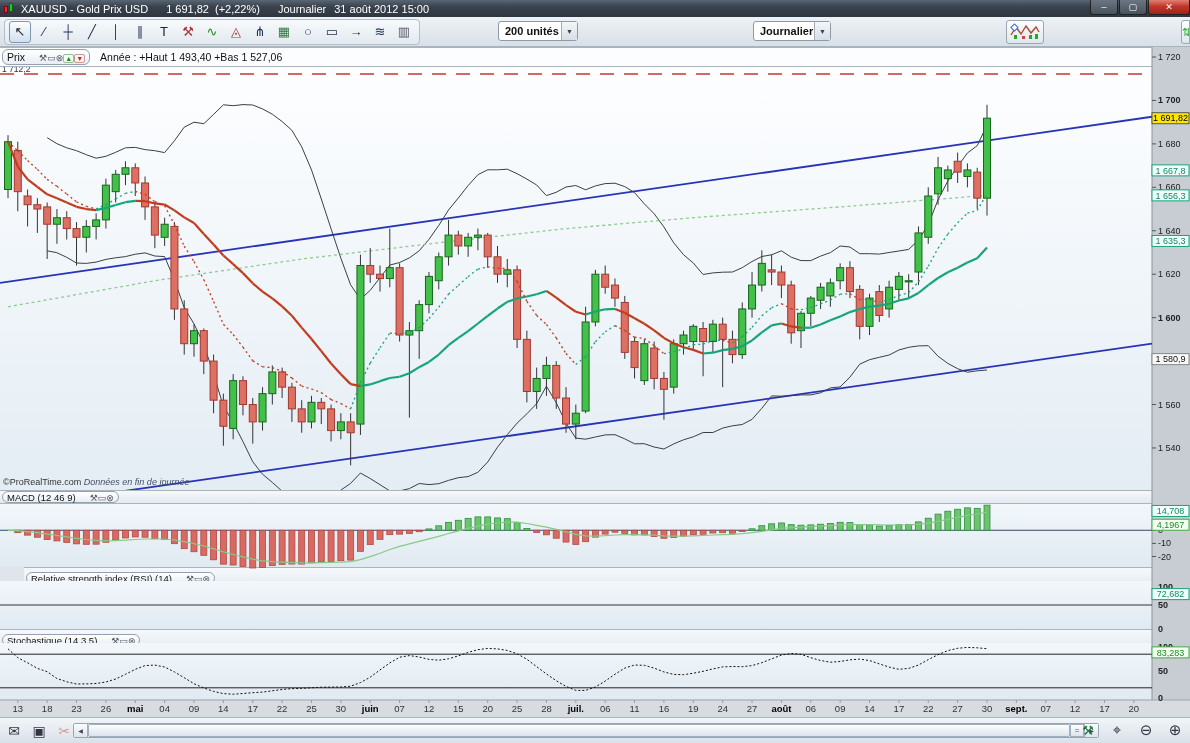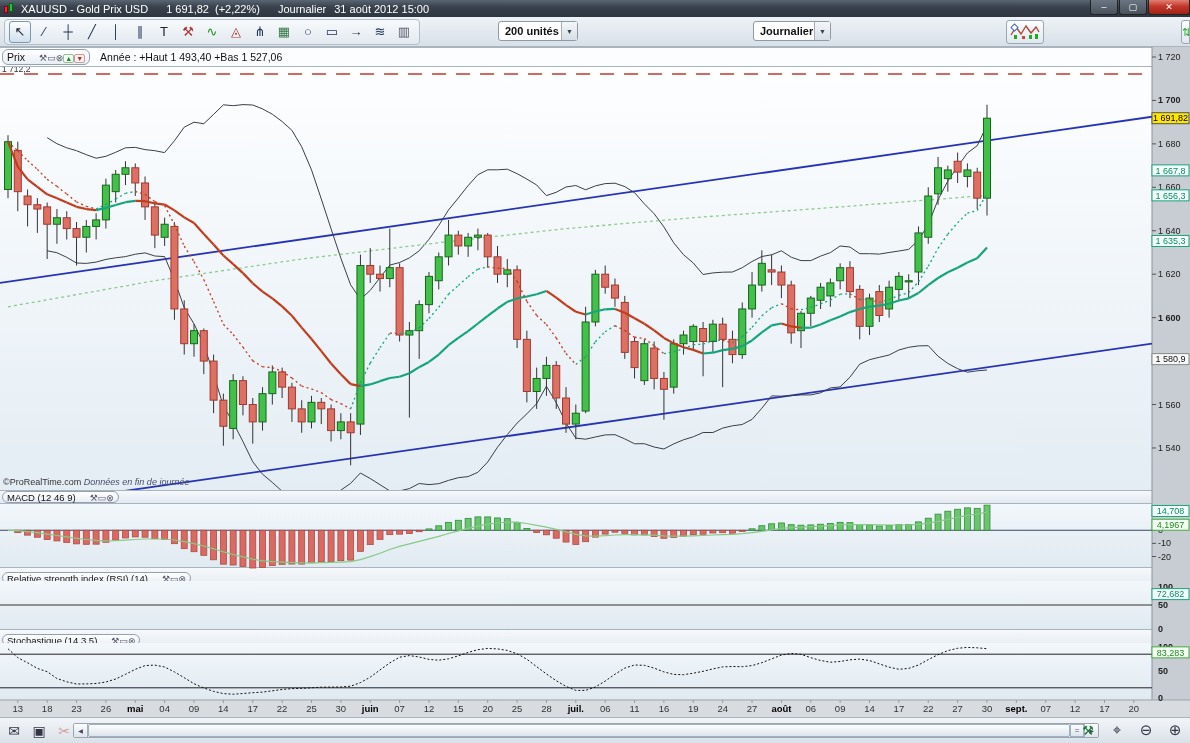--- a/index.html
+++ b/index.html
@@ -48,21 +48,21 @@
   .pbox { display:inline-flex; align-items:center; gap:14px; margin-left:2px; padding:0 4px;
     border:1px solid #94a2b0; border-radius:6px; background:linear-gradient(#ffffff,#e8eef4);
     height:12px; font-size:9.5px; color:#111; white-space:nowrap; }
   .pbox .hic { font-size:9px; color:#556; line-height:10px; }
   .pbox .hic.up { color:#1a8a1a; border:1px solid #9b9; border-radius:2px; padding:0 1px; font-size:7px; background:#f2fff2;}
   .pbox .hic.dn { color:#c03020; border:1px solid #c99; border-radius:2px; padding:0 1px; font-size:7px; background:#fff2f2;}
   #price-header { top:47px; height:20px; background:#fcfdfe; }
   #price-header .pbox { height:16px; font-size:10.5px; }
   #price-stats { margin-left:10px; font-size:10.5px; color:#111; }
   #macd-header  { top:490px; height:14px; }
-  #rsi-header   { top:567px; height:22px; }
+  #rsi-header   { top:567px; height:22px;margin-left:24px; }
   #stoch-header { top:629px; height:22px; }
 
   
   #chart-svg { position:absolute; top:47px; left:0; }
 
   
   #statusbar { position:absolute; top:717px; left:0; width:1190px; height:26px;
     background:linear-gradient(#f2f5f8,#d9e1e8); border-top:1px solid #aab4be;
     display:flex; align-items:center; }
   .sbtn { width:22px; height:20px; margin-left:3px; display:flex; align-items:center; justify-content:center;

